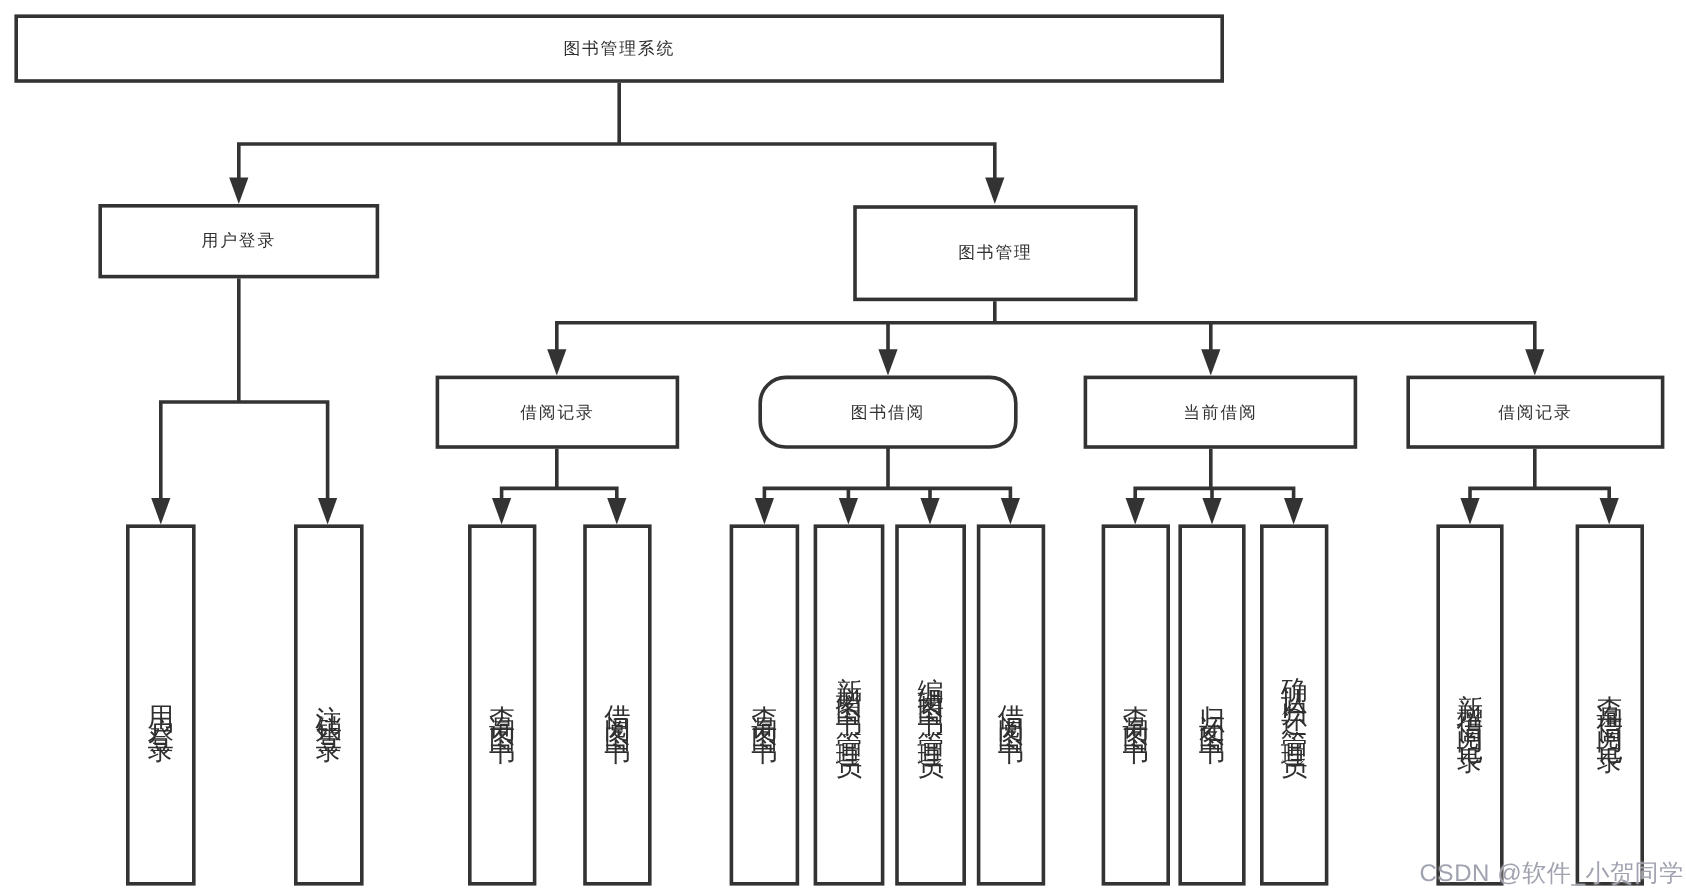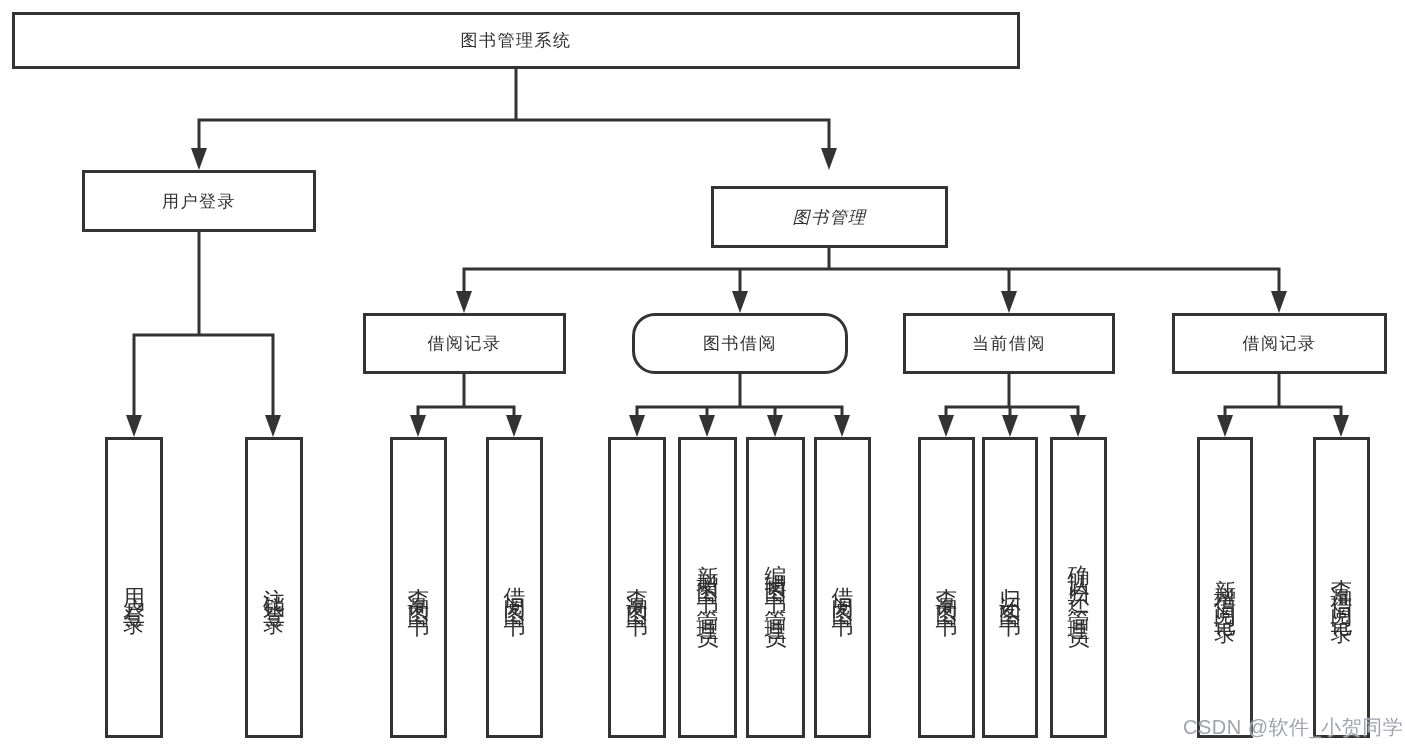--- a/index.html
+++ b/index.html
@@ -21,21 +21,21 @@
     box-sizing: border-box;
     background: #ffffff;
     border: 3px solid #333333;
     display: flex;
     align-items: center;
     justify-content: center;
     color: #2f2f2f;
     z-index: 2;
   }
   .h-box .lbl {
-    font-size: 17px;
+    font-size: 14px;
     letter-spacing: 1.5px;
     white-space: nowrap;
   }
   .l3 { top: 313px; height: 61px; }
   .v-box { top: 437px; height: 301px; }
   .v-box .vlbl {
     writing-mode: vertical-rl;
     text-orientation: mixed;
     font-size: 22px;
     line-height: 1;
@@ -92,31 +92,31 @@
     </g>
   </svg>
 
   <div class="box h-box" style="left:12px; top:12px; width:1008px; height:57px;">
     <span class="lbl">图书管理系统</span>
   </div>
 
   <div class="box h-box" style="left:82px; top:170px; width:234px; height:62px;">
     <span class="lbl">用户登录</span>
   </div>
-  <div class="box h-box" style="left:711px; top:186px; width:237px; height:62px;font-style:italic;">
+  <div class="box h-box" style="left:711px; top:171px; width:237px; height:80px;">
     <span class="lbl">图书管理</span>
   </div>
 
   <div class="box h-box l3" style="left:363px; width:203px;">
     <span class="lbl">借阅记录</span>
   </div>
   <div class="box h-box l3" style="left:632px; width:216px;border-radius:23px;">
     <span class="lbl">图书借阅</span>
   </div>
-  <div class="box h-box l3" style="left:903px; width:212px;">
+  <div class="box h-box l3" style="left:903px; width:228px;">
     <span class="lbl">当前借阅</span>
   </div>
   <div class="box h-box l3" style="left:1172px; width:215px;">
     <span class="lbl">借阅记录</span>
   </div>
 
   <div class="box v-box" style="left:105px; width:58px;">
     <span class="vlbl">用户登录</span>
   </div>
   <div class="box v-box" style="left:245px; width:58px;">

